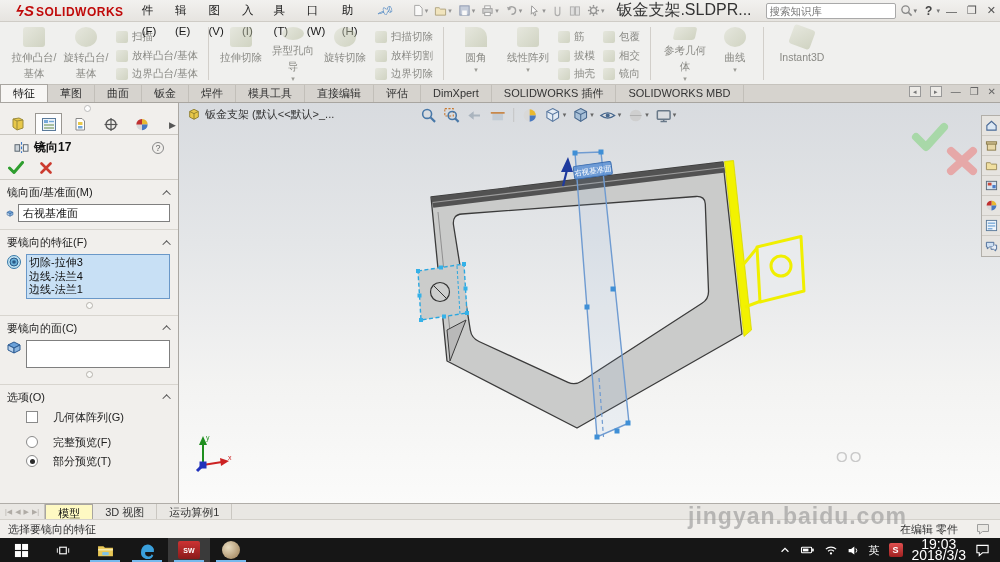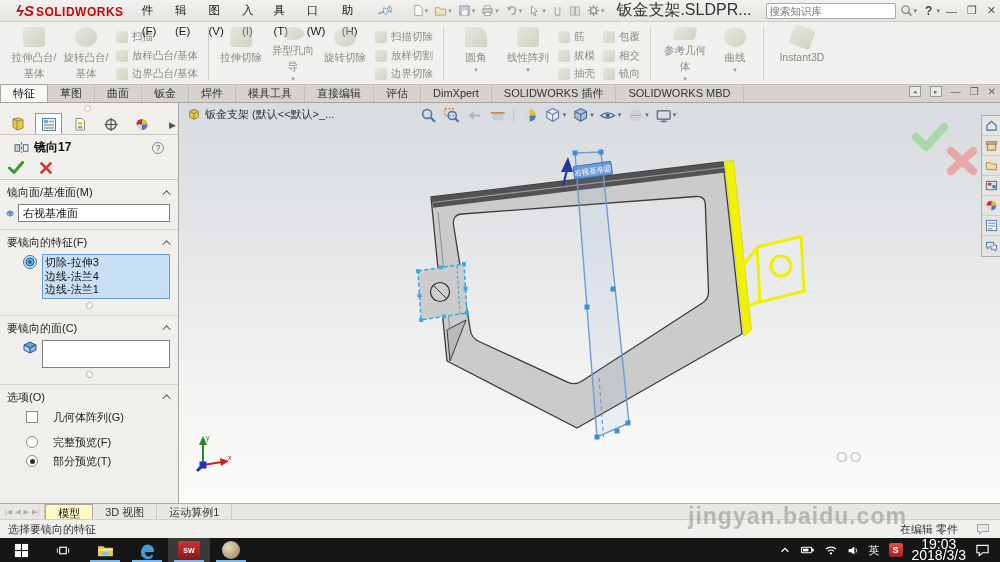--- a/index.html
+++ b/index.html
@@ -57,21 +57,21 @@
   .lp-flyout{position:absolute;right:2px;bottom:4px;color:#555;font-size:9px}
   .pm-title{display:flex;align-items:center;gap:5px;padding:4px 14px 2px}
   .pm-title .t{font-weight:bold;font-size:12px;color:#111}
   .pm-help{margin-left:auto;width:12px;height:12px;border:1px solid #888;border-radius:50%;color:#666;font-size:9px;line-height:11px;text-align:center}
   .pm-okrow{display:flex;align-items:center;gap:16px;padding:3px 8px 5px;border-bottom:1px solid #cfccc6}
   .sec-hdr{display:flex;align-items:center;padding:5px 7px 3px;color:#222}
   .sec-hdr .chev{margin-left:auto;width:6px;height:6px;border-left:1.5px solid #555;border-top:1.5px solid #555;transform:rotate(45deg) translateY(2px)}
   .sec{border-bottom:1px solid #d8d5cf;padding-bottom:6px}
   .row-input{display:flex;align-items:center;gap:4px;padding:1px 8px 1px 6px}
   .row-input input{flex:1;height:18px;border:1px solid #7f7f7f;background:#fff;font-size:11px;padding:0 4px;font-family:inherit;color:#111}
-  .row-list{display:flex;align-items:flex-start;gap:4px;padding:1px 8px 0 22px}
+  .row-list{display:flex;align-items:flex-start;gap:4px;padding:1px 8px 0 6px}
   .listbox{flex:1;border:1px solid #6a98c8;background:#c8e0f5;min-height:44px;padding:1px 2px;color:#111}
   .listbox div{line-height:13.5px;font-size:11px;white-space:nowrap}
   .listbox.empty{background:#fff;border:1px solid #7f7f7f;min-height:28px}
   .grip-dot{width:7px;height:7px;border:1px solid #b5b2ac;border-radius:50%;background:#fafaf8;margin:3px auto 0}
   .opt-row{display:flex;align-items:center;gap:15px;padding:2px 6px 2px 26px}
   .cb{width:12px;height:12px;border:1px solid #8a8a8a;background:#fff;flex:none;position:relative}
   .cb.checked:after{content:"";position:absolute;left:2px;top:2px;width:7px;height:3.5px;border-left:2px solid #333;border-bottom:2px solid #333;transform:rotate(-45deg)}
   .rb{width:12px;height:12px;border:1px solid #8a8a8a;border-radius:50%;background:#fff;flex:none;position:relative}
   .rb.checked:after{content:"";position:absolute;left:2.5px;top:2.5px;width:5px;height:5px;border-radius:50%;background:#2a2a2a}
 

